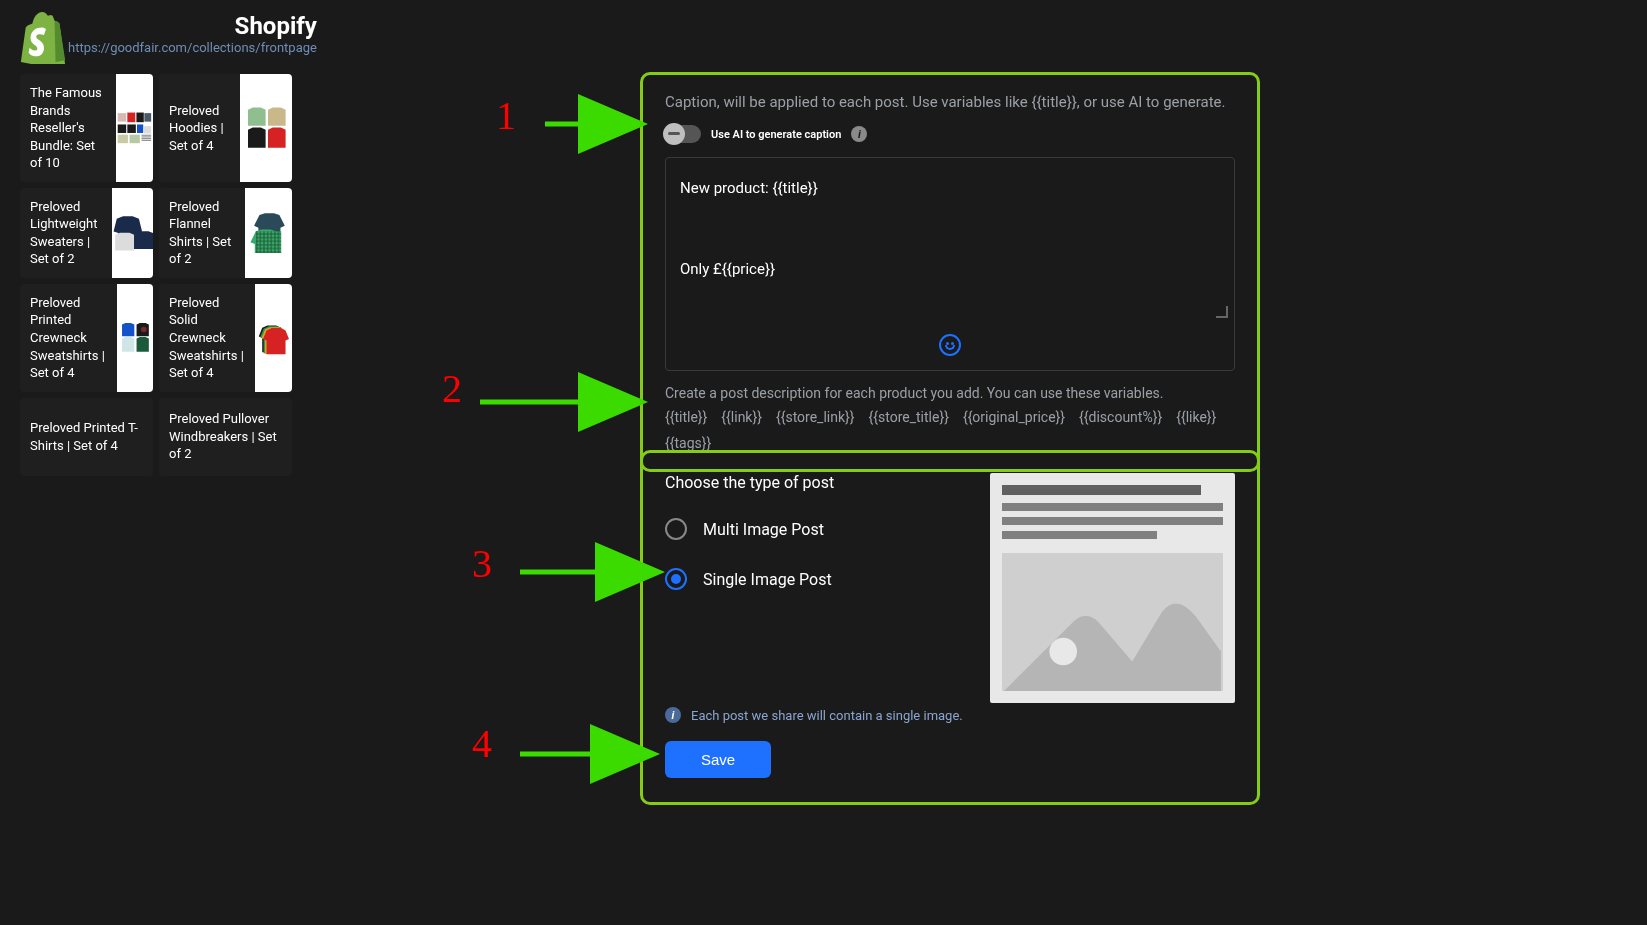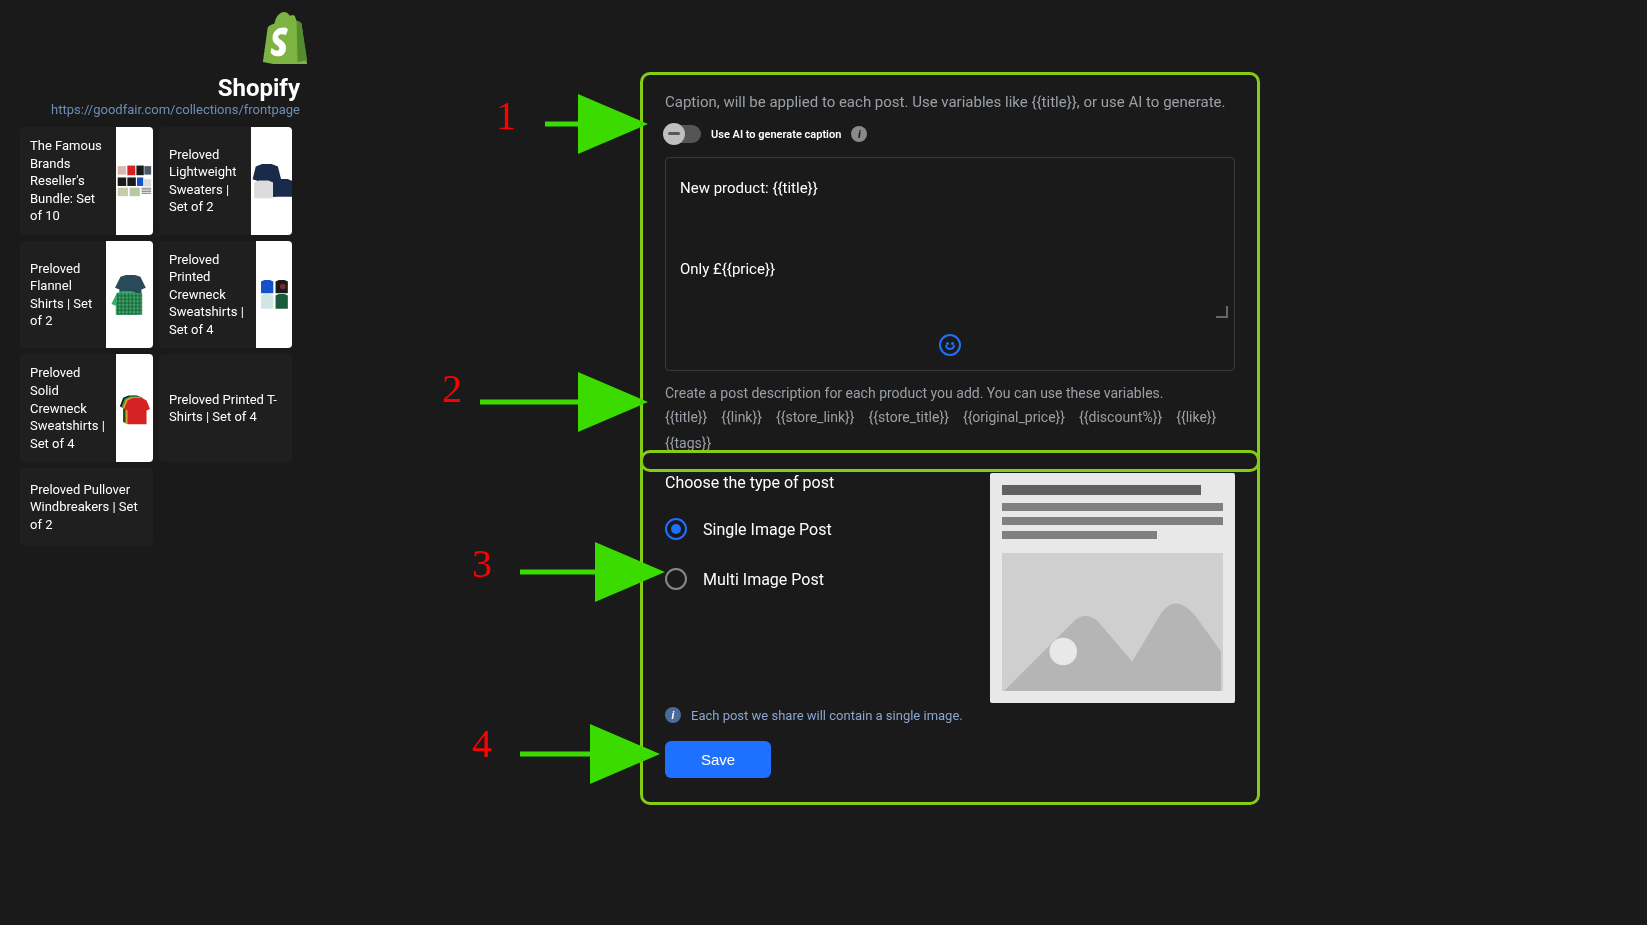--- a/index.html
+++ b/index.html
@@ -15,24 +15,22 @@
 
   
   .sidebar {
     position: absolute;
     left: 20px;
     top: 12px;
     width: 290px;
   }
   .store-header {
     display: flex;
-    align-items: flex-end;
-    gap: 10px;
+    align-items: flex-start;
     margin-bottom: 10px;
-    flex-direction: column;
   }
   .shopify-logo {
     width: 48px;
     height: 52px;
     flex-shrink: 0;
   }
   .store-info { flex: 1; text-align: right; padding-right: 10px;}
   .store-title {
     color: #fff;
     font-size: 24px;
@@ -354,20 +352,30 @@
             <rect x="40" y="48" width="30" height="30" fill="#1a1a1a"></rect>
             <rect x="74" y="48" width="22" height="30" fill="#1452c9"></rect>
             <rect x="98" y="54" width="26" height="26" fill="#dcdcdc"></rect>
             <rect x="6" y="84" width="36" height="30" fill="#c9caa6"></rect>
             <rect x="48" y="84" width="36" height="30" fill="#b7c9a3"></rect>
             <rect x="90" y="84" width="34" height="28" fill="#fff"></rect>
             <path d="M90 86h34M90 92h34M90 98h34M90 104h34" stroke="#222" stroke-width="2"></path>
           </svg>
       </div>
 
+      <div class="product-card">
+        <div class="product-title">Preloved Hoodies | Set of 4</div>
+        <svg class="product-img thumb-svg" viewBox="0 0 130 120">
+            <rect width="130" height="120" fill="#fff"></rect>
+            <path d="M20 15l12-6h20l12 6v40H20z" fill="#8fbf8f"></path>
+            <path d="M70 15l12-6h20l12 6v40H70z" fill="#c9b88a"></path>
+            <path d="M20 65l12-6h20l12 6v45H20z" fill="#1a1a1a"></path>
+            <path d="M70 65l12-6h20l12 6v45H70z" fill="#d62222"></path>
+          </svg>
+      </div>
 
       <div class="product-card">
         <div class="product-title tall">Preloved Lightweight Sweaters | Set of 2</div>
         <svg class="product-img thumb-svg" viewBox="0 0 130 120">
             <rect width="130" height="120" fill="#fff"></rect>
             <path d="M15 15l20-8h30l20 8 10 40-15 5V110H20V60L5 55z" fill="#1a2a4a"></path>
             <path d="M10 65l15-6h30l15 6v50H10z" fill="#dcdcdc"></path>
             <path d="M70 60l15-6h30l15 6v50H70z" fill="#1a2a4a"></path>
           </svg>
       </div>
@@ -457,26 +465,26 @@
     <span>{{like}}</span>
     <span>{{tags}}</span>
   </div>
 </div>
 
 <div class="panel panel-posttype">
   <div class="posttype-row">
     <div class="posttype-left">
       <div class="posttype-title">Choose the type of post</div>
       <div class="radio-row">
+        <span class="radio"></span>
+        <span class="radio-label">Multi Image Post</span>
+      </div>
+      <div class="radio-row">
         <span class="radio checked"></span>
         <span class="radio-label">Single Image Post</span>
-      </div>
-      <div class="radio-row">
-        <span class="radio"></span>
-        <span class="radio-label">Multi Image Post</span>
       </div>
     </div>
     <div class="post-preview">
       <div class="pv-line first"></div>
       <div class="pv-line w1"></div>
       <div class="pv-line w1"></div>
       <div class="pv-line w2"></div>
       <div class="pv-img">
         <svg width="100%" height="100%" viewBox="0 0 220 140">
           <rect width="220" height="140" fill="#cfcfcf"></rect>

